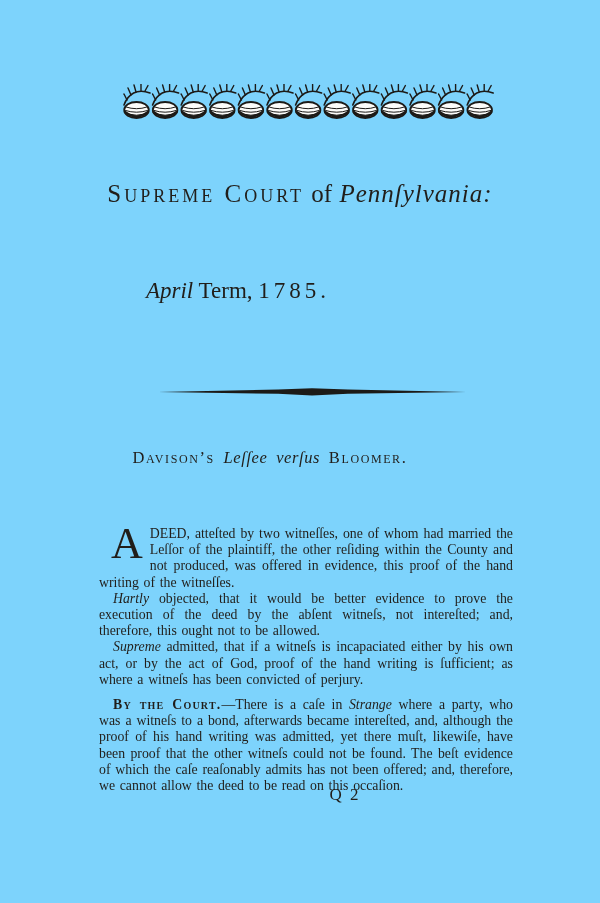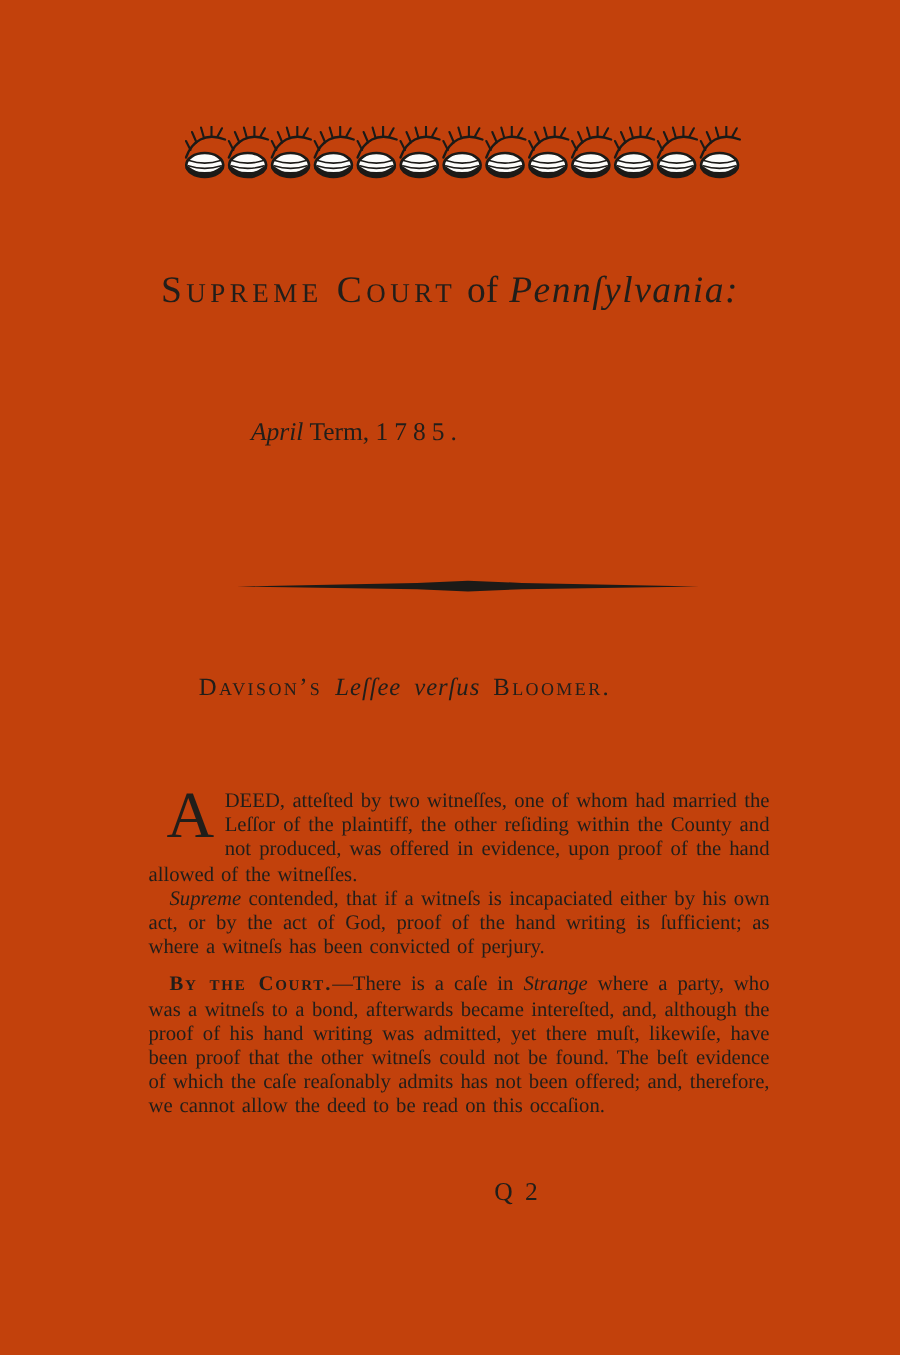--- a/index.html
+++ b/index.html
@@ -4,21 +4,21 @@
 <style>
   html,body{margin:0;padding:0;}
   body{
     width:600px;height:903px;
     background:#e9e9e7;
     font-family:"Liberation Serif","DejaVu Serif",serif;
   }
   .page{
     position:relative;
     width:600px;height:903px;
-    background:#c2410c;
+    background:#7dd3fc;
     color:#211e1a;
     overflow:hidden;
   }
 
   
   .ornament-band{
     position:absolute;top:84px;left:123px;
   }
 
   
@@ -30,21 +30,21 @@
     white-space:nowrap;
   }
   .page-title .sc{font-variant:small-caps;letter-spacing:3px;}
   .page-title .of{letter-spacing:0;}
   .it{font-style:italic;}
 
   
   .term-line{
     position:absolute;top:278px;left:0;width:476px;
     text-align:center;
-    font-size:17px;
+    font-size:23px;
     white-space:nowrap;
   }
   .term-line .year{letter-spacing:4px;}
 
   
   .swelled-rule{
     position:absolute;top:383px;left:158px;
   }
 
   
@@ -140,24 +140,25 @@
       <polygon points="0,5 120,2.6 154,1.2 190,2.6 308,5 190,6.8 154,8.4 120,6.8" fill="#1c1a17"></polygon>
     </svg>
   </div>
 
   <div class="case-heading">
     <span class="sc">Davison’s</span><span class="it"> Leſſee verſus </span><span class="sc">Bloomer.</span>
   </div>
 
   <div class="body-text">
 
-    <p><span class="dropcap">A</span><span>DEED, atteſted by two witneſſes, one of whom had married the Leſſor of the plaintiff, the other reſiding within the County and not produced, was offered in evidence, upon proof of the hand allowed of the witneſſes.</span></p>
+    <p><span class="dropcap">A</span><span>DEED, atteſted by two witneſſes, one of whom had married the Leſſor of the plaintiff, the other reſiding within the County and not produced, was offered in evidence, this proof of the hand writing of the witneſſes.</span></p>
 
+    <p class="indent"><span class="it">Hartly</span><span> objected, that it would be better evidence to prove the execution of the deed by the abſent witneſs, not intereſted; and, therefore, this ought not to be allowed.</span></p>
 
-    <p class="indent"><span class="it">Supreme</span><span> contended, that if a witneſs is incapaciated either by his own act, or by the act of God, proof of the hand writing is ſufficient; as where a witneſs has been convicted of perjury.</span></p>
+    <p class="indent"><span class="it">Supreme</span><span> admitted, that if a witneſs is incapaciated either by his own act, or by the act of God, proof of the hand writing is ſufficient; as where a witneſs has been convicted of perjury.</span></p>
 
     <p class="indent opinion"><span class="sc-inline">By the Court.</span><span>—There is a caſe in </span><span class="it">Strange</span><span> where a party, who was a witneſs to a bond, afterwards became intereſted, and, although the proof of his hand writing was admitted, yet there muſt, likewiſe, have been proof that the other witneſs could not be found. The beſt evidence of which the caſe reaſonably admits has not been offered; and, therefore, we cannot allow the deed to be read on this occaſion.</span></p>
 
   </div>
 
   <div class="signature-mark">Q 2</div>
 
 </div>
 
 </body></html>

